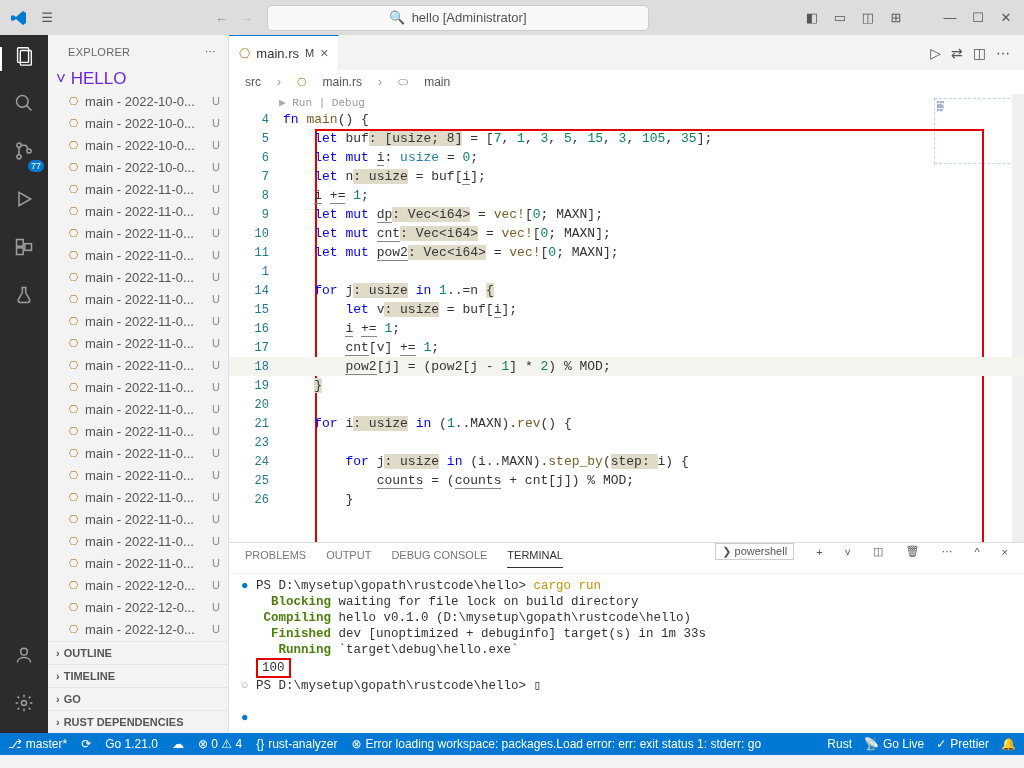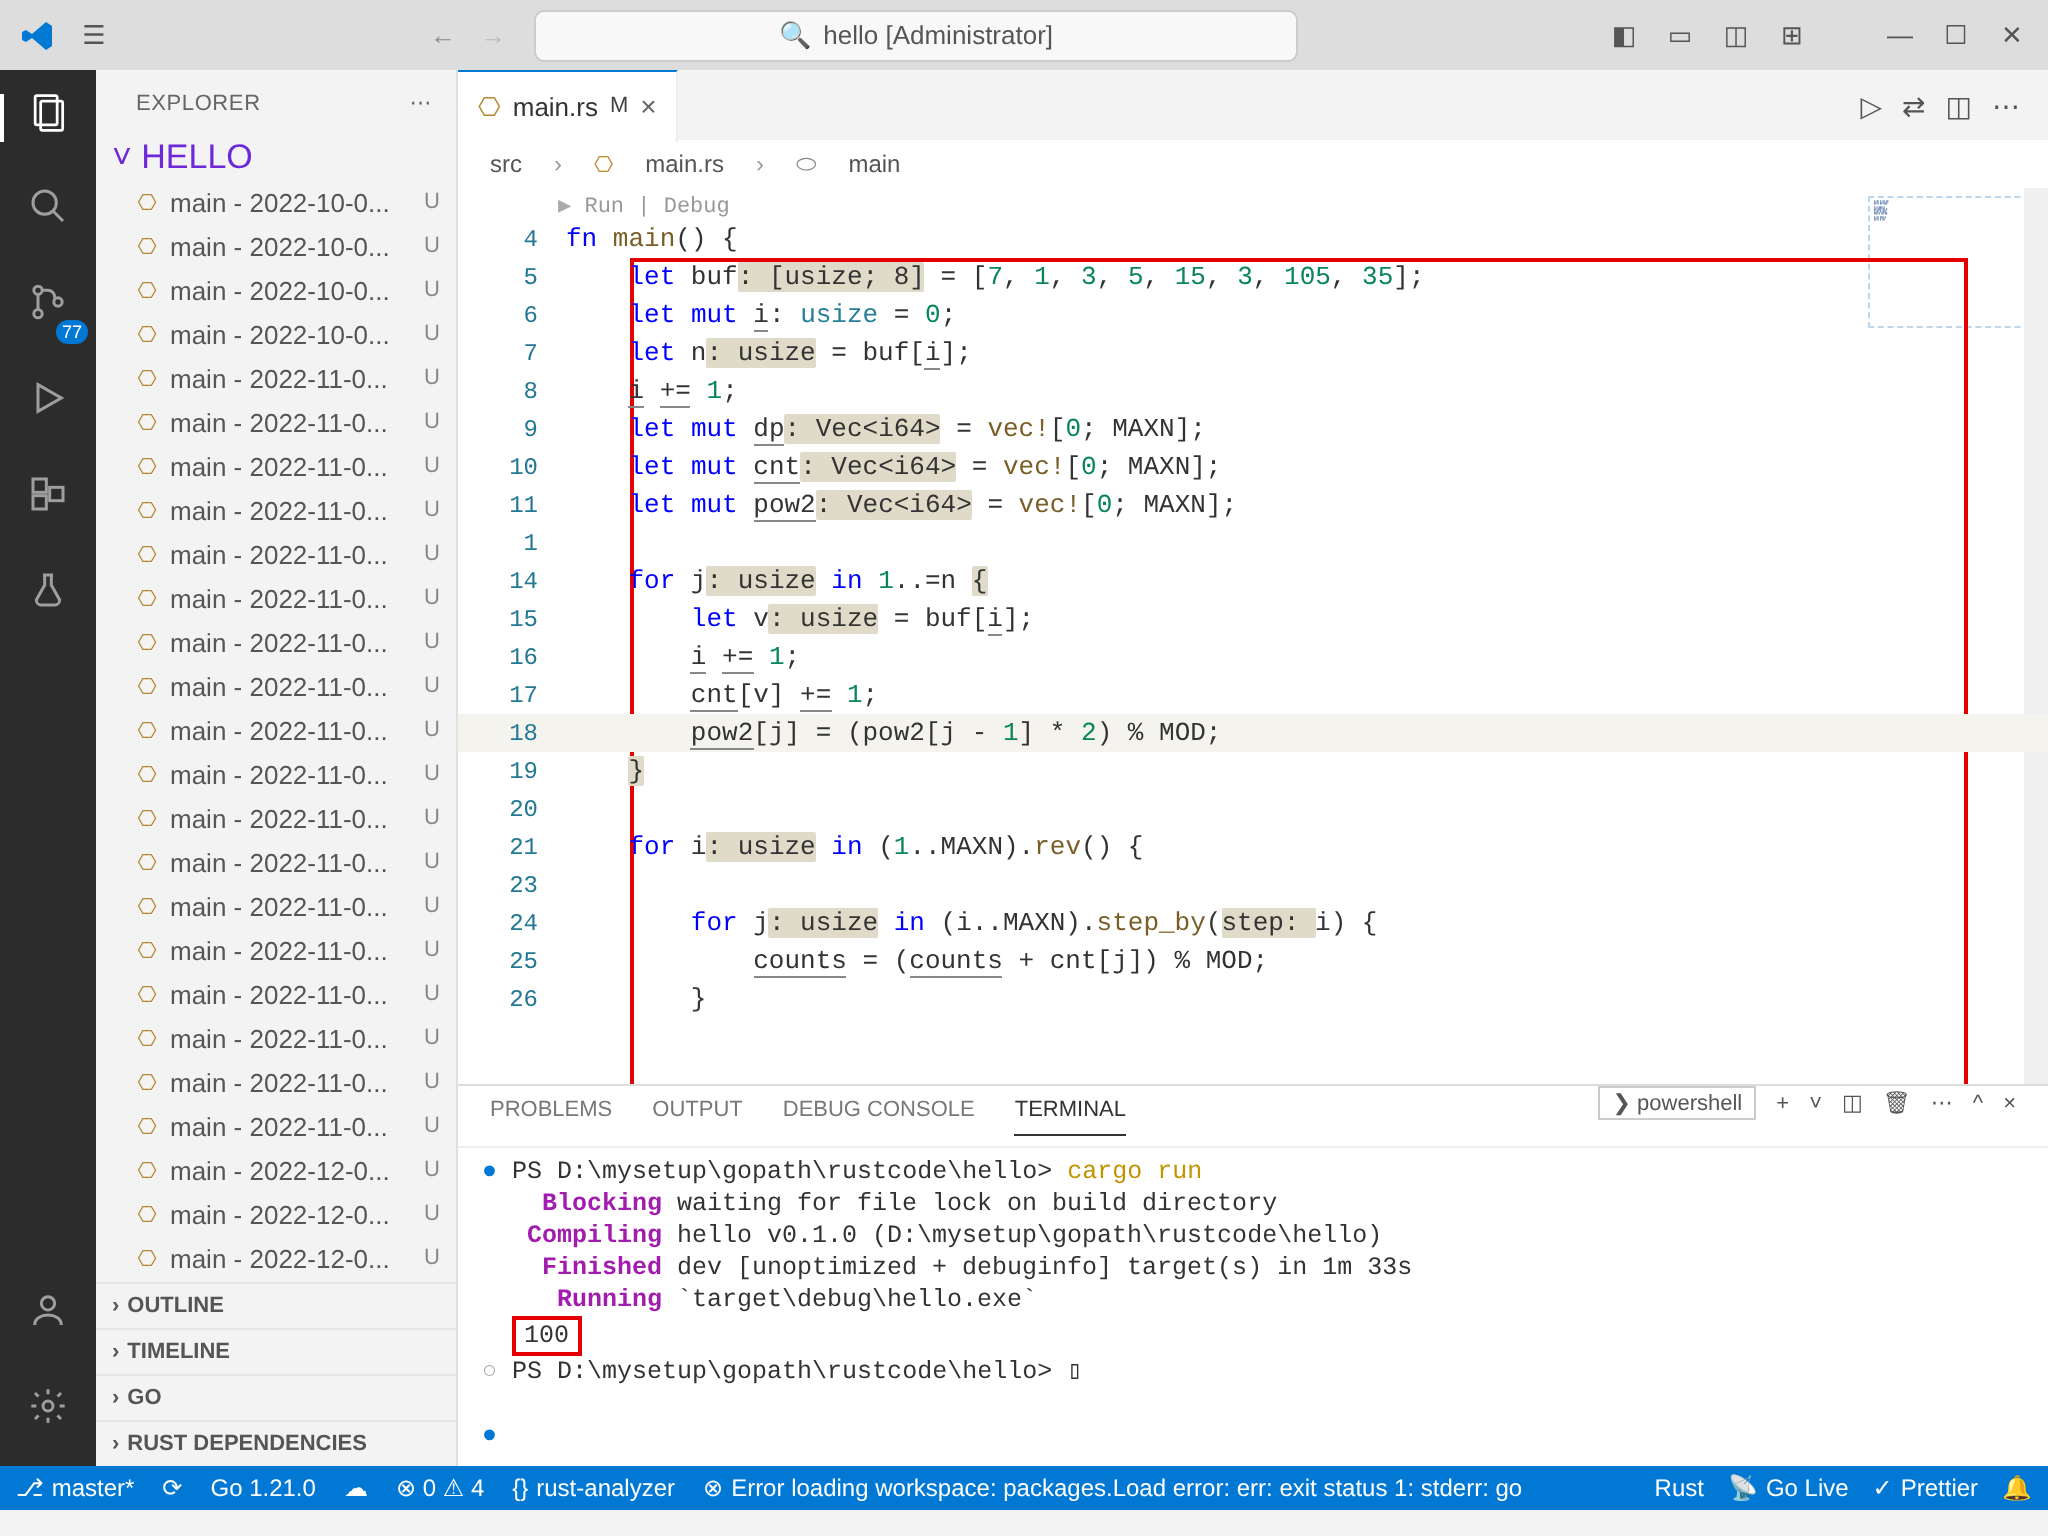--- a/index.html
+++ b/index.html
@@ -54,26 +54,26 @@
 .code .mtd{color:#795e26}
 .code .hl-b{background:#dfdbc8;border-radius:1px}
 .code .ul{border-bottom:1px solid #888}
 .red-box{position:absolute;left:86px;top:35px;width:665px;height:412px;border:2.5px solid #e40000;pointer-events:none}
 .minimap{position:absolute;right:4px;top:4px;width:80px;height:60px;border:1px dashed #bdd6ea;font-size:1px;line-height:1.3px;color:#7a92ba;background:#fff;padding:2px}
 .scrollbar{position:absolute;right:0;top:0;width:12px;height:100%;background:#f0f0f0}
 .panel{height:190px;border-top:1px solid #ddd;display:flex;flex-direction:column;background:#fff}
 .panel-tabs{height:30px;display:flex;align-items:flex-start;gap:20px;padding:0 16px;font-size:11px;color:#777;border-bottom:1px solid #eee}
 .panel-tabs .pt{text-transform:uppercase;padding:6px 0}
 .panel-tabs .pt.active{color:#333;border-bottom:1px solid #333}
-.panel-actions{margin-left:auto;display:flex;gap:10px;color:#555;align-items:center}
+.panel-actions{margin-left:auto;display:flex;gap:22px;color:#555;align-items:center}
 .panel-actions .shell{border:1px solid #ccc;padding:1px 6px;font-size:11px;color:#555}
 .terminal{flex:1;font-family:Consolas,"Courier New",monospace;font-size:12.5px;padding:4px 0 4px 12px;color:#333;line-height:16px;white-space:pre;position:relative;overflow:hidden}
 .terminal .bul{color:#0078d4}
 .terminal .yel{color:#c29300}
-.terminal .grn{color:#a21caf}
+.terminal .grn{color:#4d7c0f}
 .terminal .yb{font-weight:bold}
 .t-box{border:2px solid #e40000;display:inline-block;padding:0 4px}
 .statusbar{height:22px;background:#0078d4;color:#fff;display:flex;align-items:center;font-size:12px;padding:0 8px;gap:14px}
 .statusbar .sb-item{display:flex;align-items:center;gap:4px;white-space:nowrap}
 .statusbar .sb-right{margin-left:auto;display:flex;gap:12px}
 .statusbar .ic{font-size:12px}
 </style>
 </head>
 <body>
 

